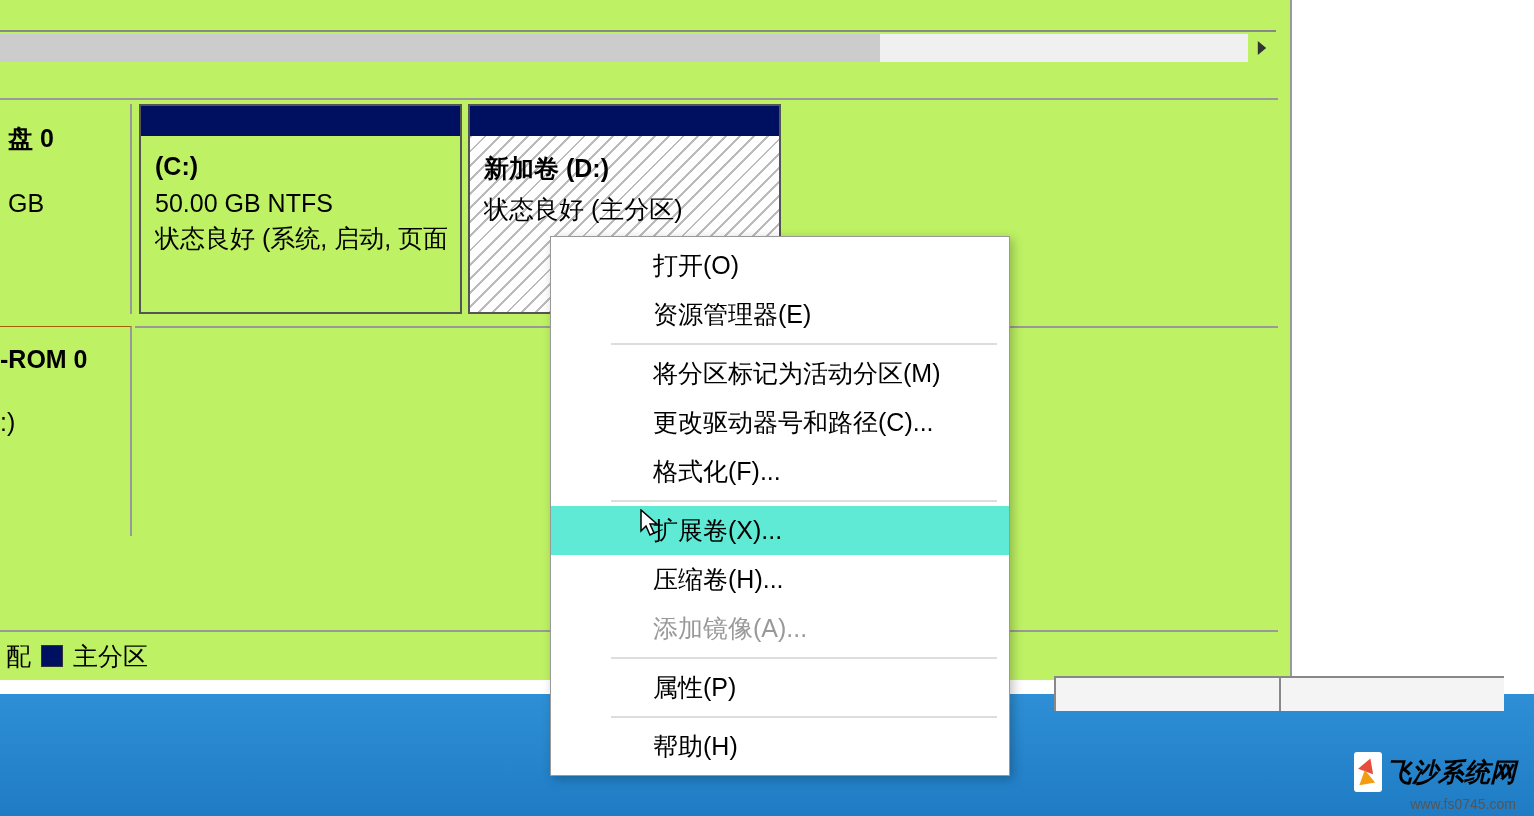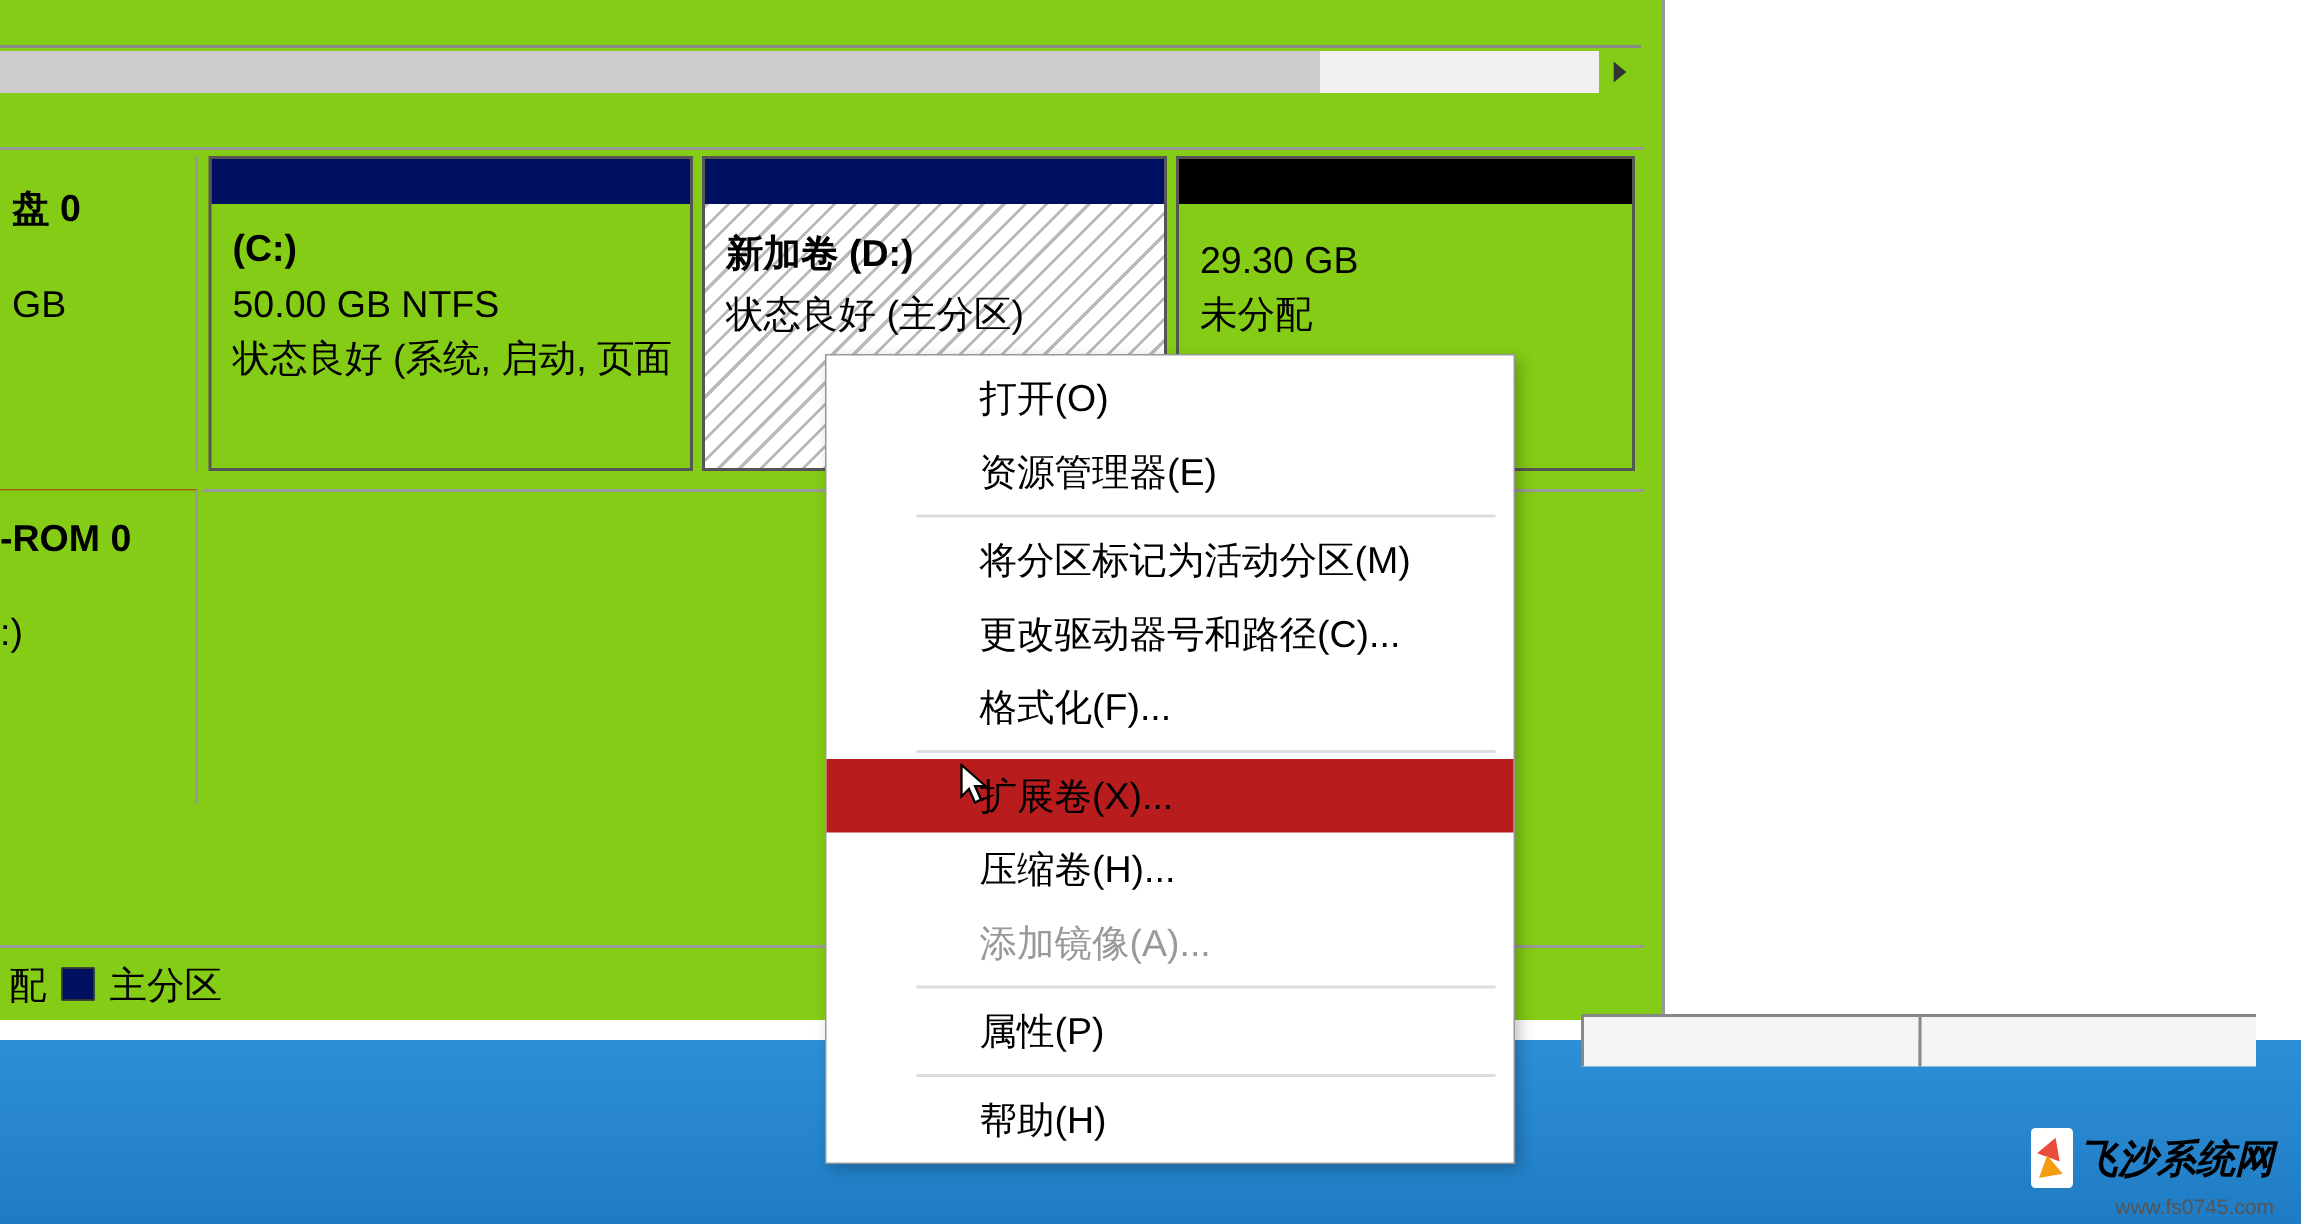--- a/index.html
+++ b/index.html
@@ -13,23 +13,23 @@
     }
     .desktop-bg {
       position: absolute;
       top: 0; left: 0; right: 0; bottom: 0;
       background: linear-gradient(to bottom, #ffffff 0%, #ffffff 85%, #2e8fd6 85%, #1f7cc4 100%);
     }
     .window-outer {
       position: absolute;
       top: 0;
       left: 0;
-      width: 1110px;
+      width: 1292px;
       height: 680px;
-      background: #84cc16;
+      background: #bef264;
       border-right: 2px solid #999;
     }
     .upper-pane {
       position: absolute;
       top: 0; left: 0; right: 14px;
       height: 32px;
       border-bottom: 2px solid #888;
     }
     .scroll-right {
       position: absolute;
@@ -167,21 +167,21 @@
       box-shadow: 3px 3px 10px rgba(0,0,0,0.25);
       padding: 4px 0;
       z-index: 100;
     }
     .menu-item {
       padding: 8px 20px 8px 102px;
       font-size: 25px;
       color: #000;
       cursor: pointer;
     }
-    .menu-item.highlighted { background: #b91c1c; }
+    .menu-item.highlighted { background: #5eead4; }
     .menu-item.disabled { color: #999; cursor: default; }
     .menu-sep {
       height: 2px;
       background: #ddd;
       margin: 4px 12px 4px 60px;
     }
     
     .cursor {
       position: absolute;
       left: 640px;
@@ -286,28 +286,20 @@
           <div class="part-info">状态良好 (系统, 启动, 页面)</div>
         </div>
       </div>
       <div class="partition p2">
         <div class="part-header"></div>
         <div class="part-body selected">
           <div class="part-title">新加卷  (D:)</div>
           <div class="part-info">状态良好 (主分区)</div>
         </div>
       </div>
-      <div class="partition p3">
-        <div class="part-header black"></div>
-        <div class="part-body">
-          <div class="part-title"></div>
-          <div class="part-info">29.30 GB</div>
-          <div class="part-info">未分配</div>
-        </div>
-      </div>
     </div>
 
     <div class="row2-left">
       <div class="disk-label-row">-ROM 0</div>
       <div class="disk-size-row">:)</div>
     </div>
     <div class="row2-partitions"></div>
   </div>
 
   <div class="legend-area">

